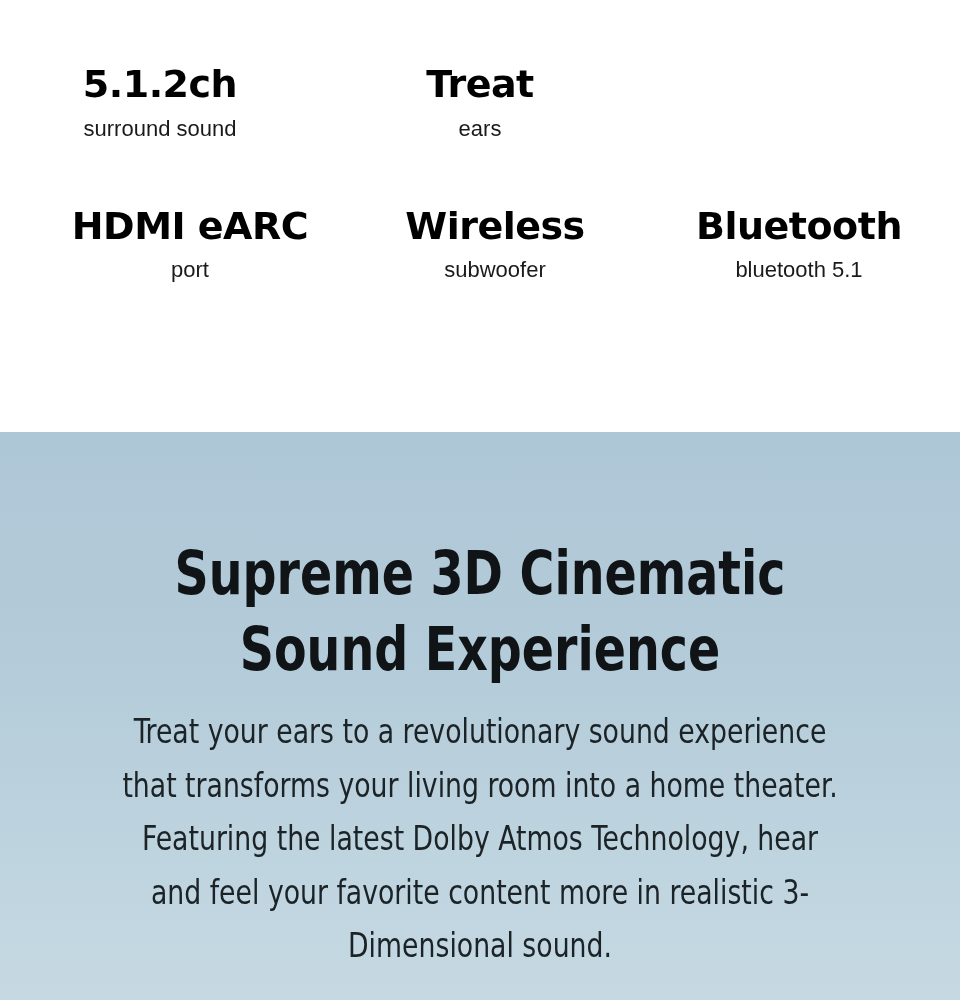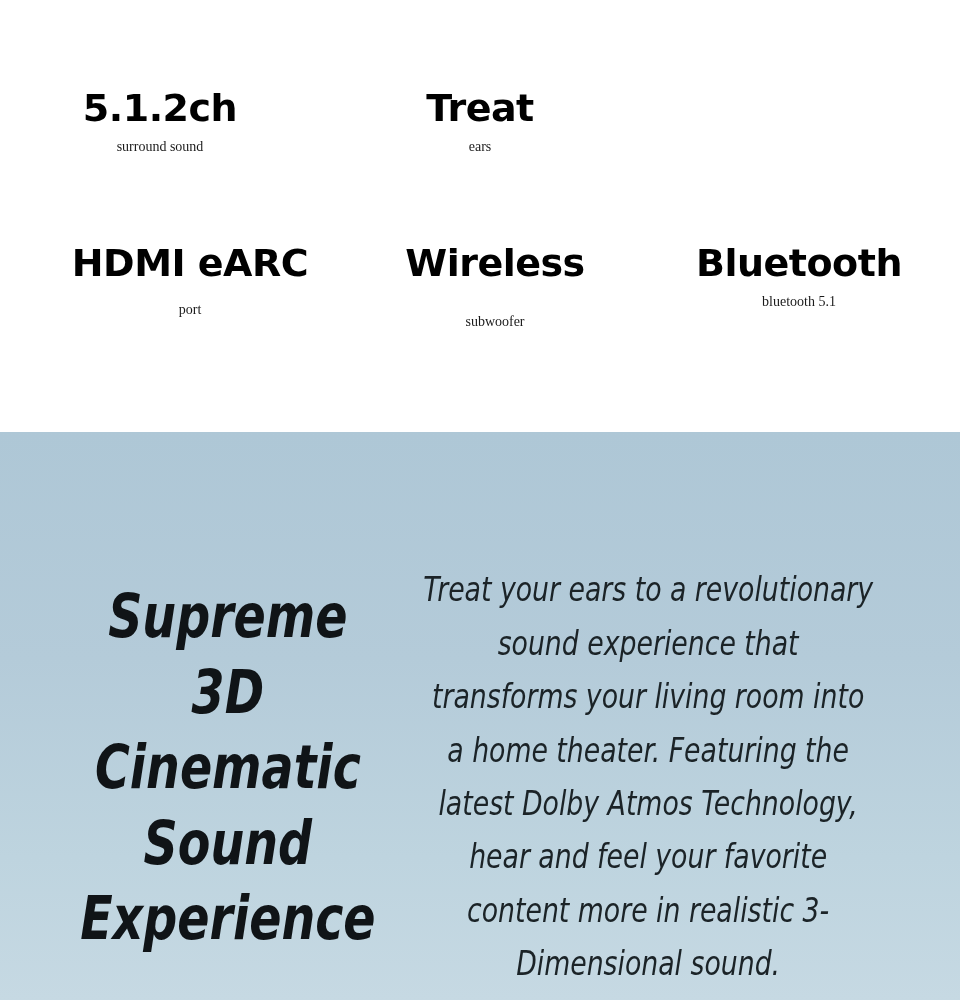--- a/index.html
+++ b/index.html
@@ -32,63 +32,61 @@
     width: 960px;
   }
   .spec-row-1 .spec-cell { width: 320px; }
   .spec-row-2 .spec-cell { width: 320px; }
 
   .spec-cell {
     display: flex;
     flex-direction: column;
     align-items: center;
     text-align: center;
-    margin-top: 24px;
   }
   .spec-value {
     font-family: "DejaVu Sans", "Liberation Sans", sans-serif;
     font-weight: 700;
     font-size: 38px;
     line-height: 1.18;
     color: #000000;
     letter-spacing: -0.5px;
     white-space: nowrap;
   }
   .spec-label {
-    font-family: Liberation Serif, serif;
+    font-family: Liberation Sans, sans-serif;
     font-weight: 400;
-    font-size: 14px;
+    font-size: 22px;
     line-height: 1.35;
     color: #1a1a1a;
     margin-top: 7px;
     white-space: nowrap;
   }
 
   .spec-row-2 {
     margin-top: 60px;
   }
   .spec-row-2 .spec-value {
     font-size: 38px;
   }
 
   
-  .spec-row-2 .spec-cell:nth-child(1) { transform: translateX(30px); gap: 8px; }
-  .spec-row-2 .spec-cell:nth-child(2) { transform: translateX(15px); gap: 20px; }
+  .spec-row-2 .spec-cell:nth-child(1) { transform: translateX(30px); }
+  .spec-row-2 .spec-cell:nth-child(2) { transform: translateX(15px); }
   .spec-row-2 .spec-cell:nth-child(3) { transform: translateX(-1px); text-align: center; }
 
   
   .hero-section {
     flex: 1;
     background: linear-gradient(to bottom, #aec7d6 0%, #b4cbd9 40%, #bed4df 75%, #c6d9e3 100%);
     display: flex;
-    flex-direction: row;
+    flex-direction: column;
     align-items: center;
     box-sizing: border-box;
     padding: 104px 60px 0 60px;
-    font-style: italic;
   }
   .hero-title {
     font-family: "Liberation Sans Narrow", "DejaVu Sans Condensed", "Liberation Sans", sans-serif;
     font-stretch: condensed;
     font-weight: 700;
     font-size: 60px;
     line-height: 1.26;
     color: #101417;
     text-align: center;
     max-width: 760px;

